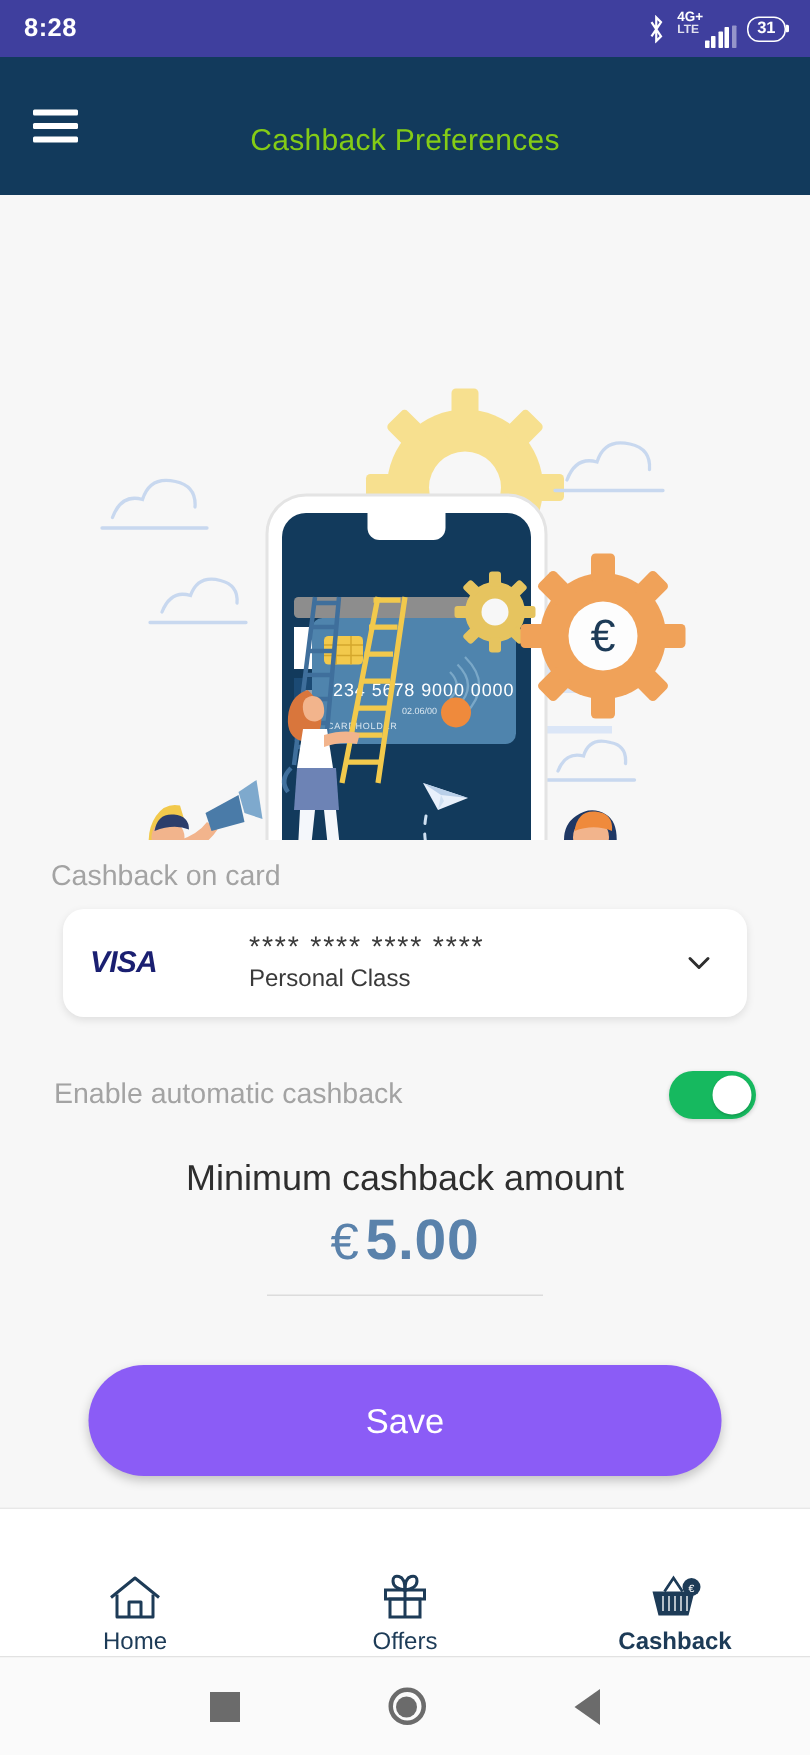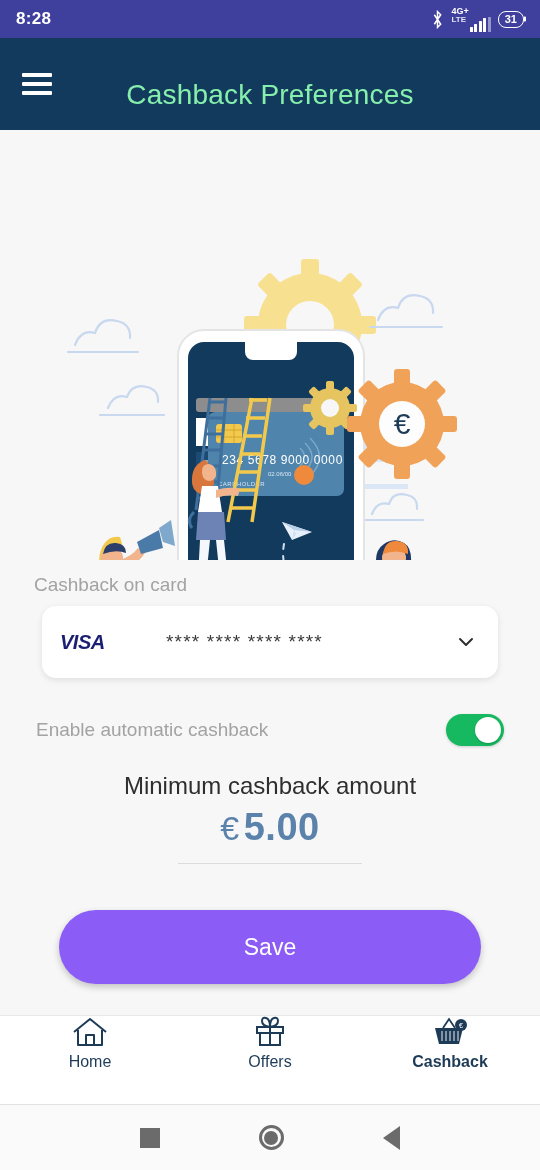--- a/index.html
+++ b/index.html
@@ -39,21 +39,21 @@
     width:2px;height:5px;background:#fff;border-radius:0 1px 1px 0;
   }
 
   
   .app-bar{
     height:92px;background:#123a5c;display:flex;align-items:center;padding:0 22px;
   }
   .hamburger{width:30px;display:flex;flex-direction:column;gap:5px;cursor:pointer;}
   .hamburger span{display:block;height:4px;background:#fff;border-radius:1px;}
   .app-title{
-    flex:1;text-align:center;color:#86efac;font-size:28px;
+    flex:1;text-align:center;color:#84cc16;font-size:20px;
     letter-spacing:.2px;margin-right:30px;margin-top:21px;
   }
 
   
   .hero{
     height:430px;background:#f7f7f7;position:relative;overflow:hidden;
   }
   .hero svg{display:block;width:100%;height:100%;}
 
   
@@ -105,23 +105,23 @@
 
   .save-btn{
     display:block;width:422px;height:74px;margin:46px auto 0;
     background:#8b5cf6;color:#fff;border:none;border-radius:37px;
     font-size:23px;font-family:"Liberation Sans", sans-serif;cursor:pointer;
     box-shadow:0 3px 7px rgba(0,0,0,.22);
   }
 
   
   .bottom-nav{
-    position:absolute;left:0;bottom:65px;width:540px;height:90px;
+    position:absolute;left:0;bottom:65px;width:540px;height:100px;
     background:#fff;border-top:1px solid #e8e8e8;border-bottom:1px solid #e2e2e2;
-    display:flex;align-items:flex-start;
+    display:flex;align-items:flex-end;
   }
   .nav-item{
     flex:1;display:flex;flex-direction:column;align-items:center;gap:5px;
     cursor:pointer;color:#1d3b57;
   }
   .nav-item svg{display:block;}
   .nav-label{font-size:16px;color:#1d3b57;}
   .nav-item.active .nav-label{font-weight:bold;}
 
   
@@ -323,20 +323,21 @@
 </div>
 
 <div class="content">
 
   <div class="field-label">Cashback on card</div>
 
   <div class="card-select">
     <div class="visa-logo">VISA</div>
     <div class="card-texts">
       <div class="card-number">**** **** **** ****</div>
+      <div class="card-type">Personal Class</div>
     </div>
     <svg class="chev" viewBox="0 0 20 20">
       <path d="M4 7 L10 13 L16 7" fill="none" stroke="#2e2e2e" stroke-width="2" stroke-linecap="round" stroke-linejoin="round"></path>
     </svg>
   </div>
 
   <div class="toggle-row">
     <div class="toggle-label">Enable automatic cashback</div>
     <div class="switch">
       <div class="knob"></div>

